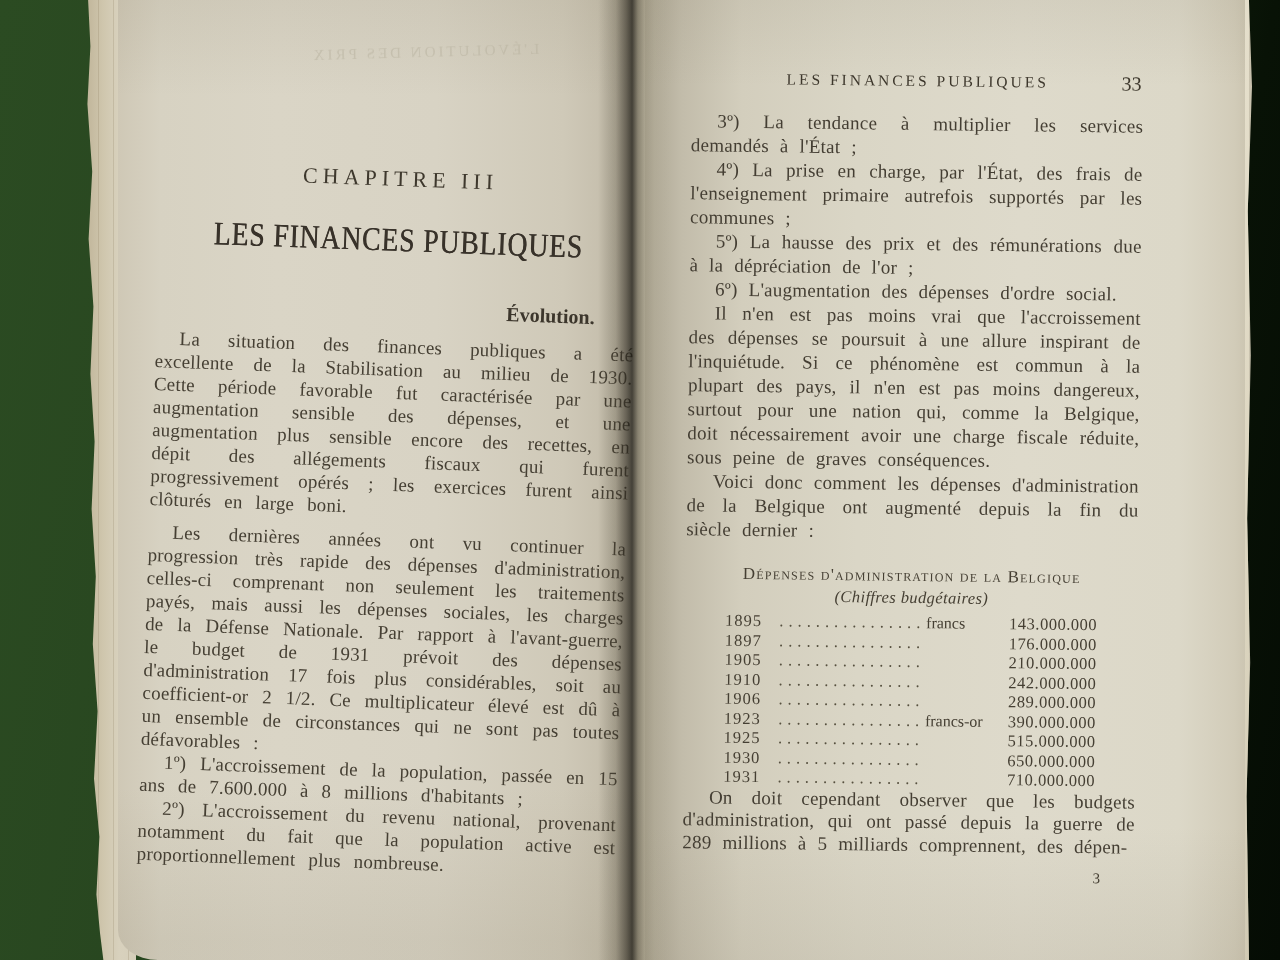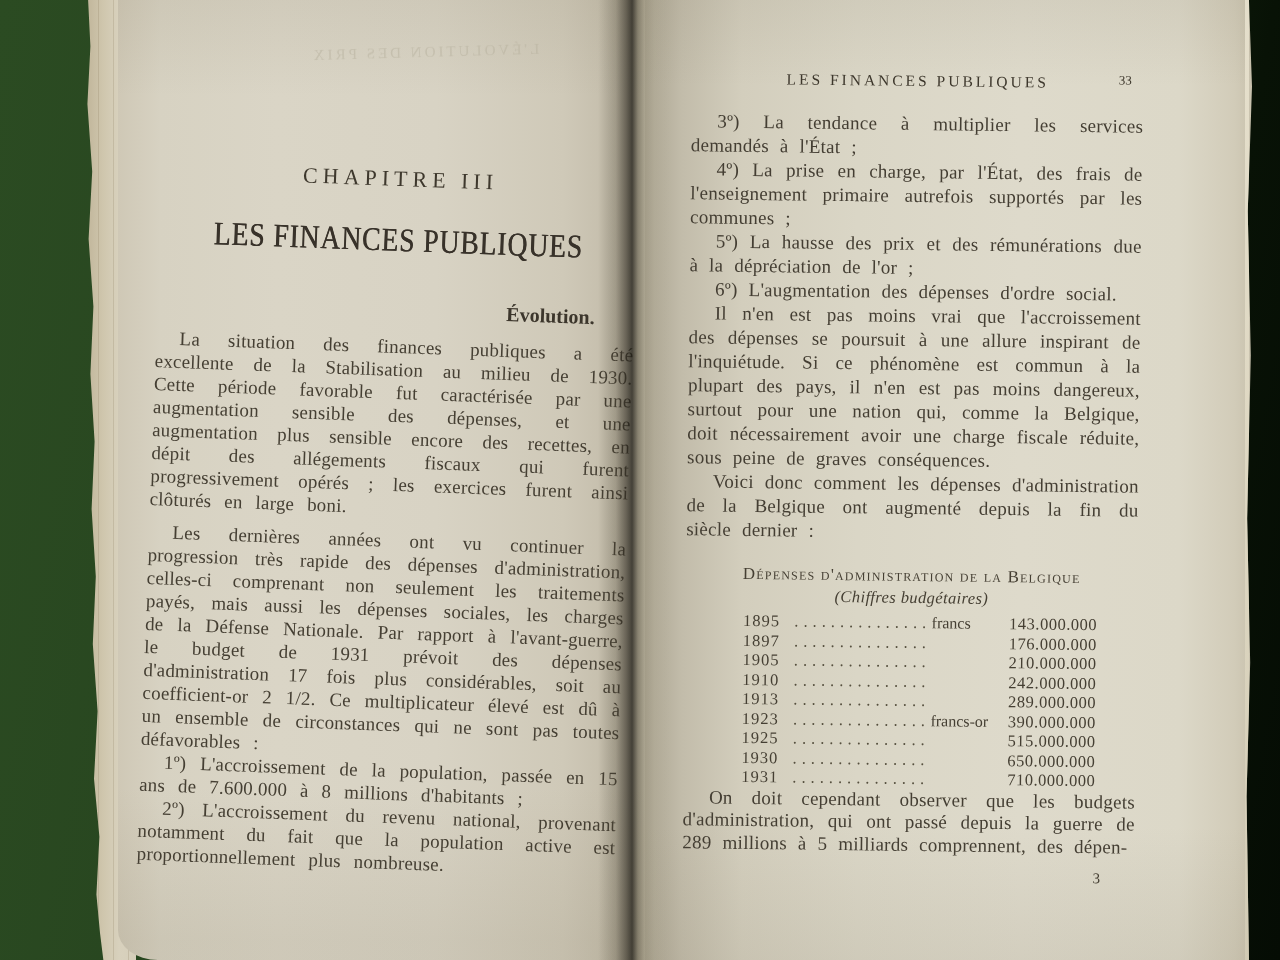--- a/index.html
+++ b/index.html
@@ -71,33 +71,33 @@
   .left-content p.p1 { margin-top:13px; }
   .left-content p.p2 { margin-top:10px; }
   
   .right-content {
     position:absolute; left:692px; top:58px; width:452px; z-index:3;
     transform:rotate(.7deg); transform-origin:226px 0;
     color:#443e33;
   }
   .running-header { position:relative; height:22px; margin-top:14px; font-size:15.5px; letter-spacing:3px; color:#3d372c; }
   .rh-text { position:absolute; left:0; right:0; text-align:center; }
-  .rh-num { position:absolute; right:12px; top:-2px; font-size:13px; letter-spacing:0; }
+  .rh-num { position:absolute; right:2px; top:-2px; font-size:20px; letter-spacing:0; }
   .right-items { margin-top:18px; }
   .right-content p {
     margin:0; font-size:19px; line-height:24px; text-align:justify;
     text-indent:26px; word-spacing:6px; letter-spacing:.25px;
   }
   
   .table-block { margin:22px 0 0 40px; width:372px; color:#453f33; }
   .t-title { text-align:center; font-variant:small-caps; font-size:17px; letter-spacing:1.2px; text-indent:0; }
   .t-sub { text-align:center; font-style:italic; font-size:16.5px; margin-top:2px; letter-spacing:.4px; }
   .t-rows { margin-top:5px; }
   .t-row { display:flex; align-items:baseline; font-size:16.5px; line-height:19.5px; }
-  .t-year { width:48px; letter-spacing:1px;margin-left:18px; }
+  .t-year { width:48px; letter-spacing:1px; }
   .t-dots { width:148px; overflow:hidden; white-space:nowrap; letter-spacing:5px; margin-left:8px; color:#56503f; }
   .t-unit { width:86px; padding-left:4px; font-size:16px; }
   .t-amt { flex:1; letter-spacing:.5px; }
   .closing { margin-top:20px; line-height:22.5px !important; }
   .signature { text-align:right; padding-right:34px; margin-top:12px; font-size:15px; color:#453f33; }
 </style>
 </head>
 <body>
 
 <div class="photo">
@@ -155,21 +155,21 @@
           <span class="t-unit"></span>
           <span class="t-amt">210.000.000</span>
         </div>
         <div class="t-row">
           <span class="t-year">1910</span>
           <span class="t-dots">..................</span>
           <span class="t-unit"></span>
           <span class="t-amt">242.000.000</span>
         </div>
         <div class="t-row">
-          <span class="t-year">1913</span>
+          <span class="t-year">1906</span>
           <span class="t-dots">..................</span>
           <span class="t-unit"></span>
           <span class="t-amt">289.000.000</span>
         </div>
         <div class="t-row">
           <span class="t-year">1923</span>
           <span class="t-dots">..................</span>
           <span class="t-unit">francs-or</span>
           <span class="t-amt">390.000.000</span>
         </div>

